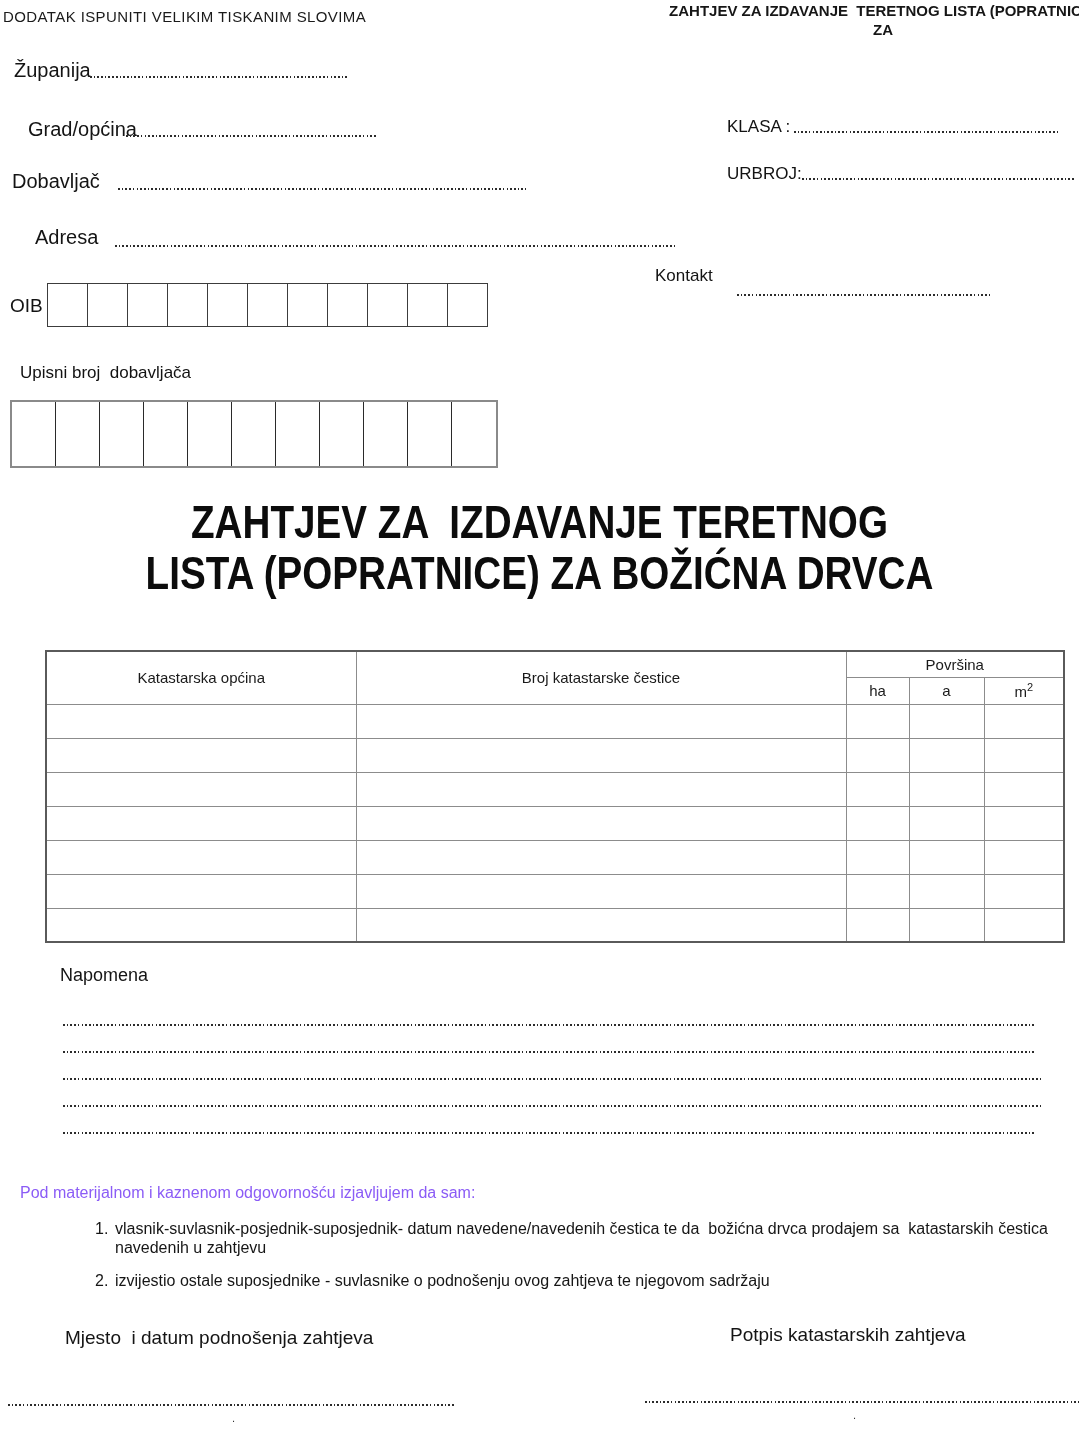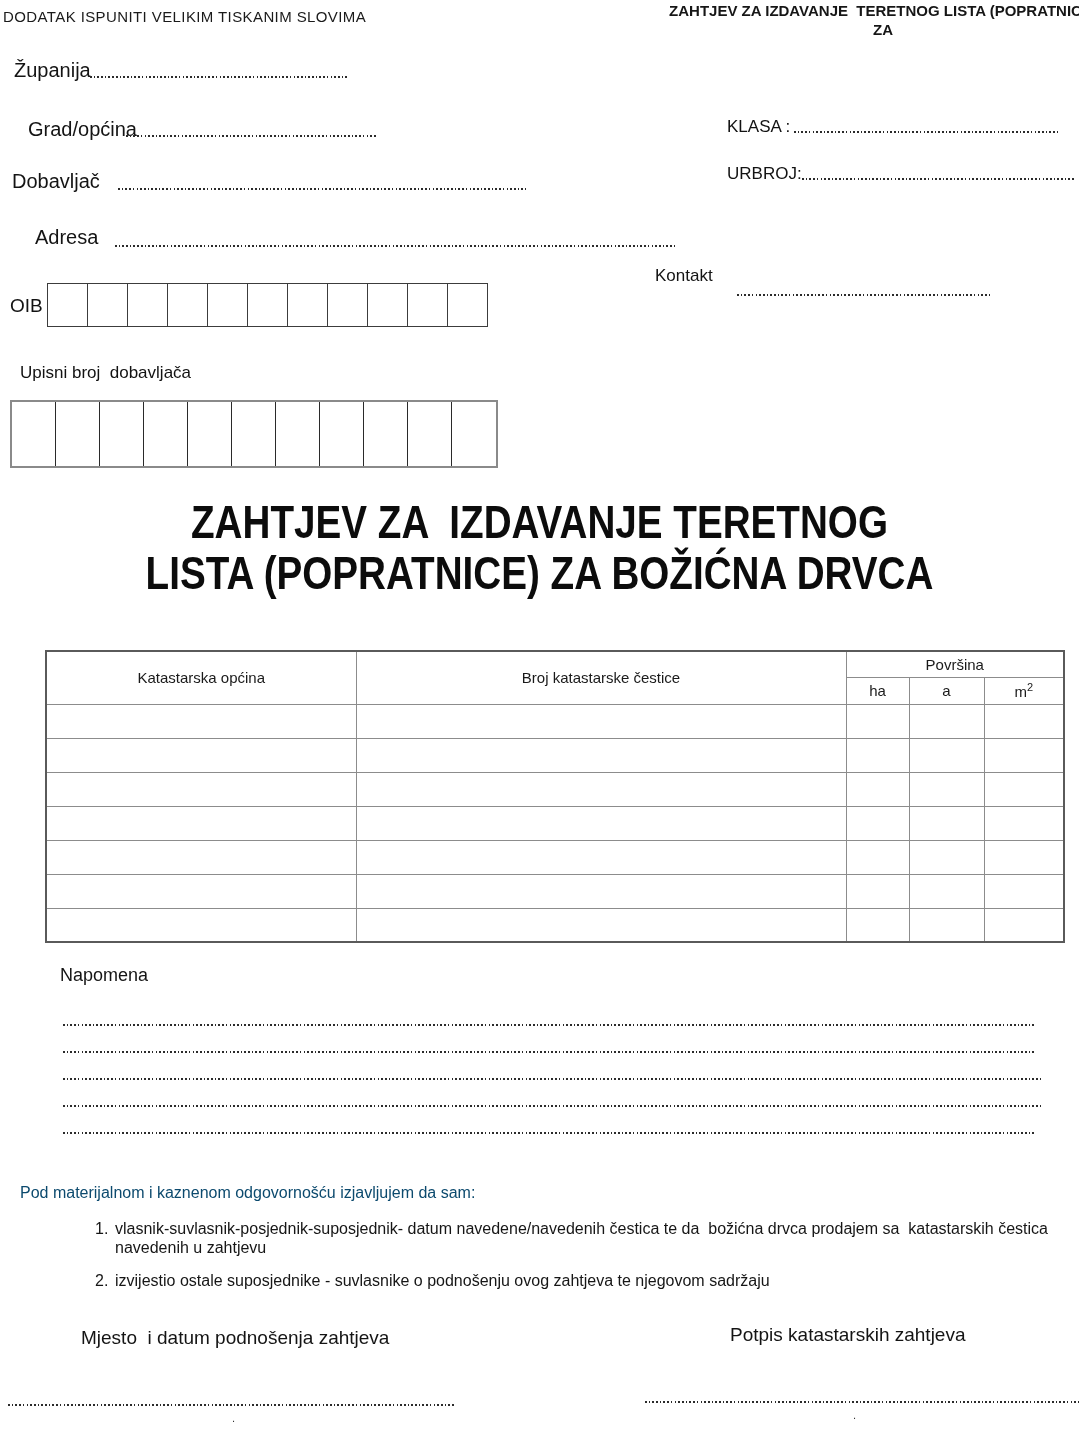--- a/index.html
+++ b/index.html
@@ -39,21 +39,21 @@
     vertical-align:middle; padding:0; color:#1a1a1a; }
   .cad col.c1 { width:310px; } .cad col.c2 { width:490px; }
   .cad col.c3 { width:63px; }  .cad col.c4 { width:75px; } .cad col.c5 { width:80px; }
   .cad tr.h1 td { height:26px; }
   .cad tr.h2 td { height:27px; }
   .cad tr.r td { height:34px; }
   .cad sup { font-size:11px; }
 
   .napomena { left:60px; top:965px; font-size:18px; color:#141414; }
 
-  .decl-intro { left:20px; top:1184px; font-size:16px; color:#0c4a6e; }
+  .decl-intro { left:20px; top:1184px; font-size:16px; color:#8b5cf6; }
   .decl-item { display:flex; font-size:16px; line-height:19px; color:#161616; }
   .decl-item .num { flex:0 0 20px; }
   .decl-item .txt { flex:1; }
 
   .foot-label { font-size:19px; color:#141414; }
   .dotchar { font-size:11px; color:#333; }
 </style>
 </head>
 <body>
 
@@ -201,21 +201,21 @@
   <div class="abs decl-intro" data-bind="declaration.intro">Pod materijalnom i kaznenom odgovornošću izjavljujem da sam:</div>
   <div class="abs decl-item" style="left:95px;top:1219px;width:975px;">
     <span class="num" data-bind="declaration.items.0.number">1.</span>
     <span class="txt" data-bind="declaration.items.0.text">vlasnik-suvlasnik-posjednik-suposjednik- datum navedene/navedenih čestica te da  božićna drvca prodajem sa  katastarskih čestica navedenih u zahtjevu</span>
   </div>
   <div class="abs decl-item" style="left:95px;top:1271px;width:975px;">
     <span class="num" data-bind="declaration.items.1.number">2.</span>
     <span class="txt" data-bind="declaration.items.1.text">izvijestio ostale suposjednike - suvlasnike o podnošenju ovog zahtjeva te njegovom sadržaju</span>
   </div>
 
-  <div class="abs foot-label" style="left:81px;top:1327px;" data-bind="footer.place_date_label">Mjesto  i datum podnošenja zahtjeva</div>
+  <div class="abs foot-label" style="left:65px;top:1327px;" data-bind="footer.place_date_label">Mjesto  i datum podnošenja zahtjeva</div>
   <div class="abs foot-label" style="left:730px;top:1324px;" data-bind="footer.signature_label">Potpis katastarskih zahtjeva</div>
 
   <div class="abs dotline" style="left:8px;top:1404px;width:447px;"></div>
   <div class="abs dotline" style="left:645px;top:1401px;width:434px;"></div>
 
   <span class="abs dotchar" style="left:232px;top:1412px;" data-bind="footer.dot">.</span>
   <span class="abs dotchar" style="left:853px;top:1409px;" data-bind="footer.dot">.</span>
 
 </div>
 

